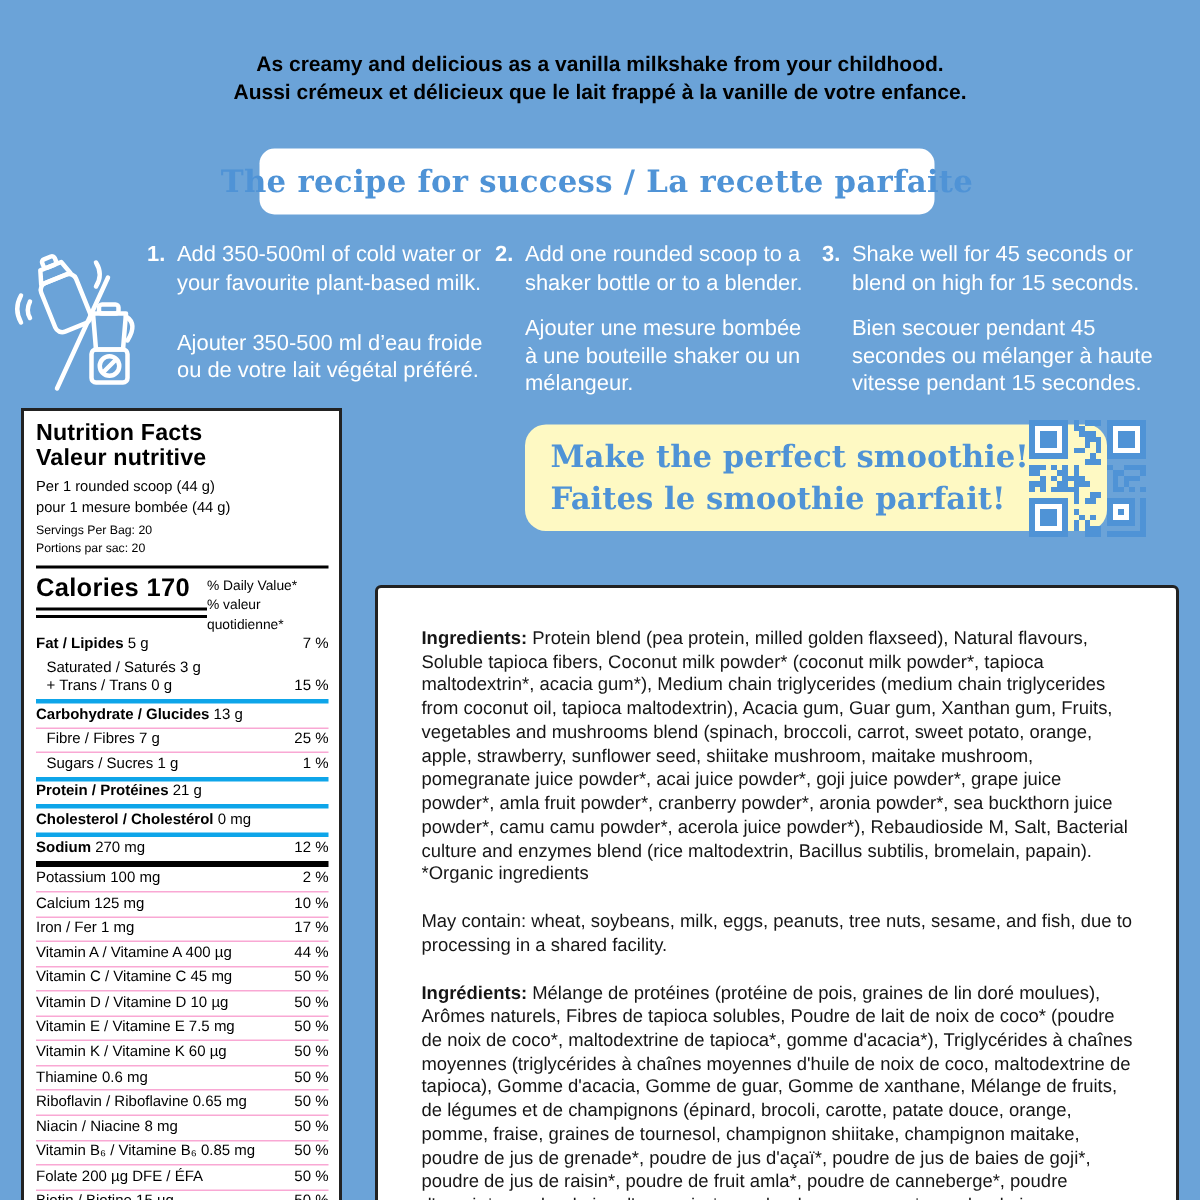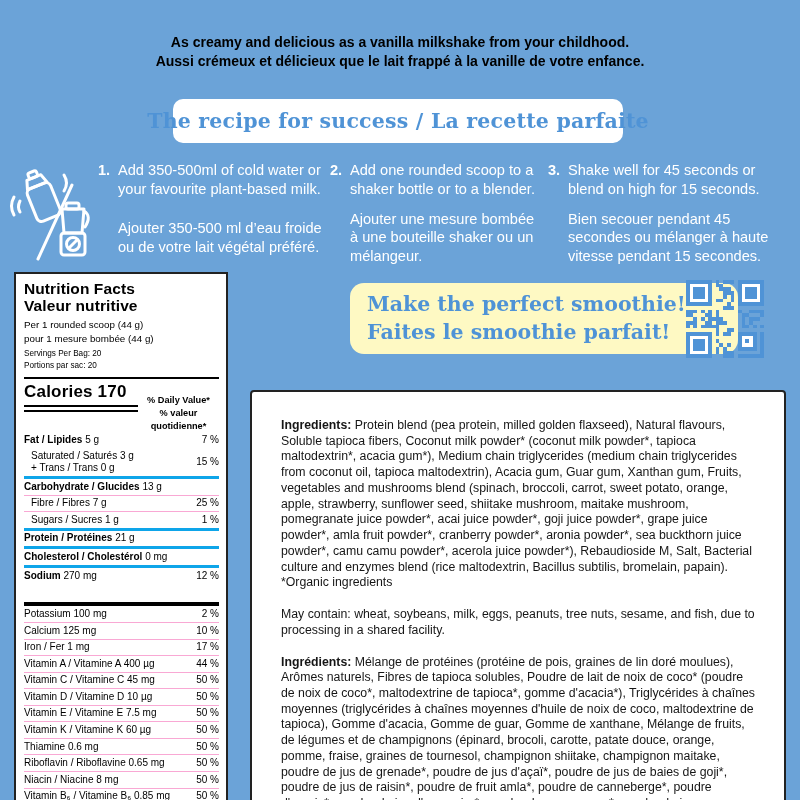--- a/index.html
+++ b/index.html
@@ -41,30 +41,30 @@
     background:#fff;border:2px solid #222;color:#000;
     padding:6px 7px 6px 8px;
   }
   .n-title{font-size:15.5px;font-weight:700;line-height:1.1;letter-spacing:.1px}
   .n-serv{font-size:9.8px;line-height:1.4;margin-top:4px}
   .n-bag{font-size:8.2px;line-height:1.5;margin-top:2px}
   .rule-med{border-top:2px solid #000;margin-top:5px}
   .cal-row{display:flex;justify-content:space-between;margin-top:3px}
   .cal{font-size:17px;font-weight:700;letter-spacing:.2px}
   .dbl{width:114px;height:3px;border-top:2px solid #000;border-bottom:2px solid #000;margin-top:3px}
-  .dv-head{font-size:9.2px;font-weight:700;text-align:center;line-height:1.4;margin-top:12px}
+  .dv-head{font-size:9.2px;font-weight:400;text-align:left;line-height:1.4;margin-top:2px}
   .n-row{
-    display:flex;justify-content:space-between;align-items:center;
+    display:flex;justify-content:space-between;align-items:flex-end;
     padding:1.7px 0;font-size:10px;line-height:1.22;
   }
   .n-row .lft{padding-right:4px}
   .n-row.ind .lft{padding-left:7px}
   .n-row.thin{border-top:1px solid #f9a8d4}
   .n-row.black{border-top:3px solid #0ea5e9}
-  .n-row.thick{border-top:4px solid #000;margin-top:19px}
+  .n-row.thick{border-top:4px solid #000;margin-top:1px}
   .n-row .n-label.b{font-weight:700}
   .n-dv{white-space:nowrap}
   
   .smoothie{
     position:absolute;left:322px;top:283px;width:388px;height:71px;box-sizing:border-box;
     background:#fef9c3;border-radius:14px;
     display:flex;align-items:center;justify-content:space-between;
     padding:0 8px 0 17px;
     margin-left:28px;
   }

